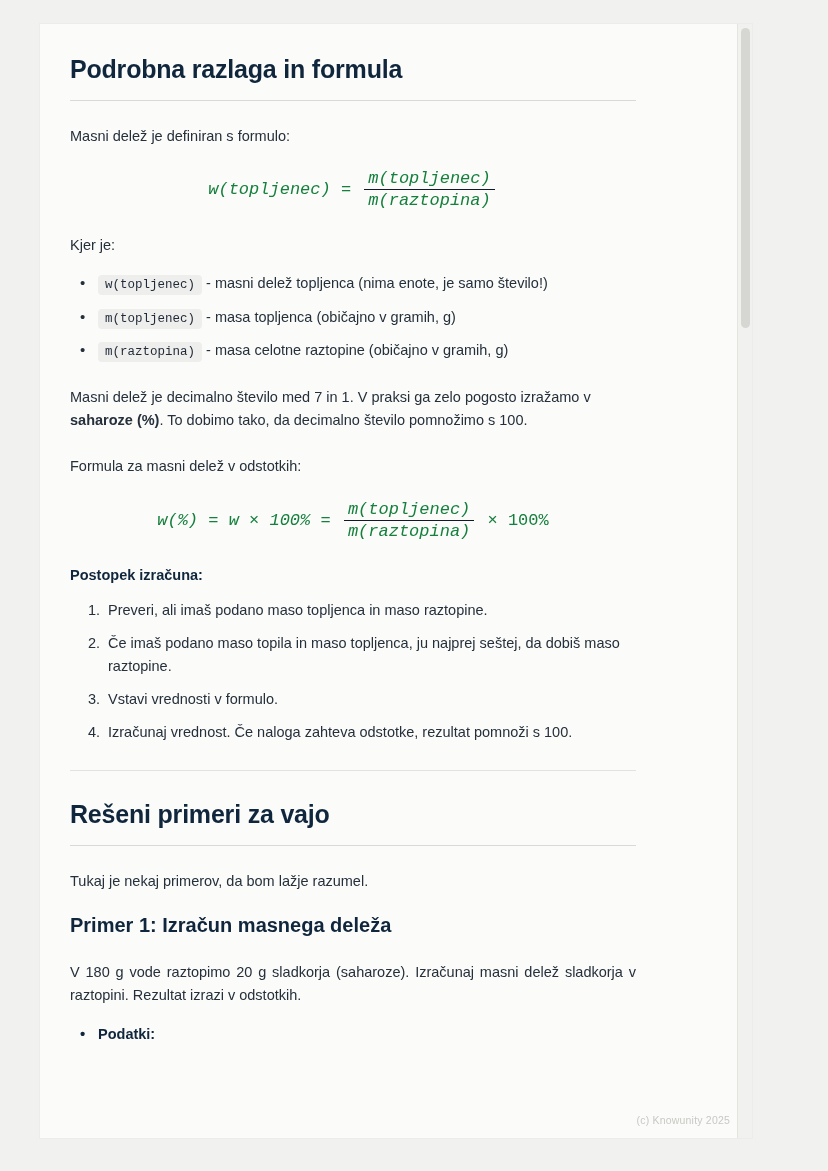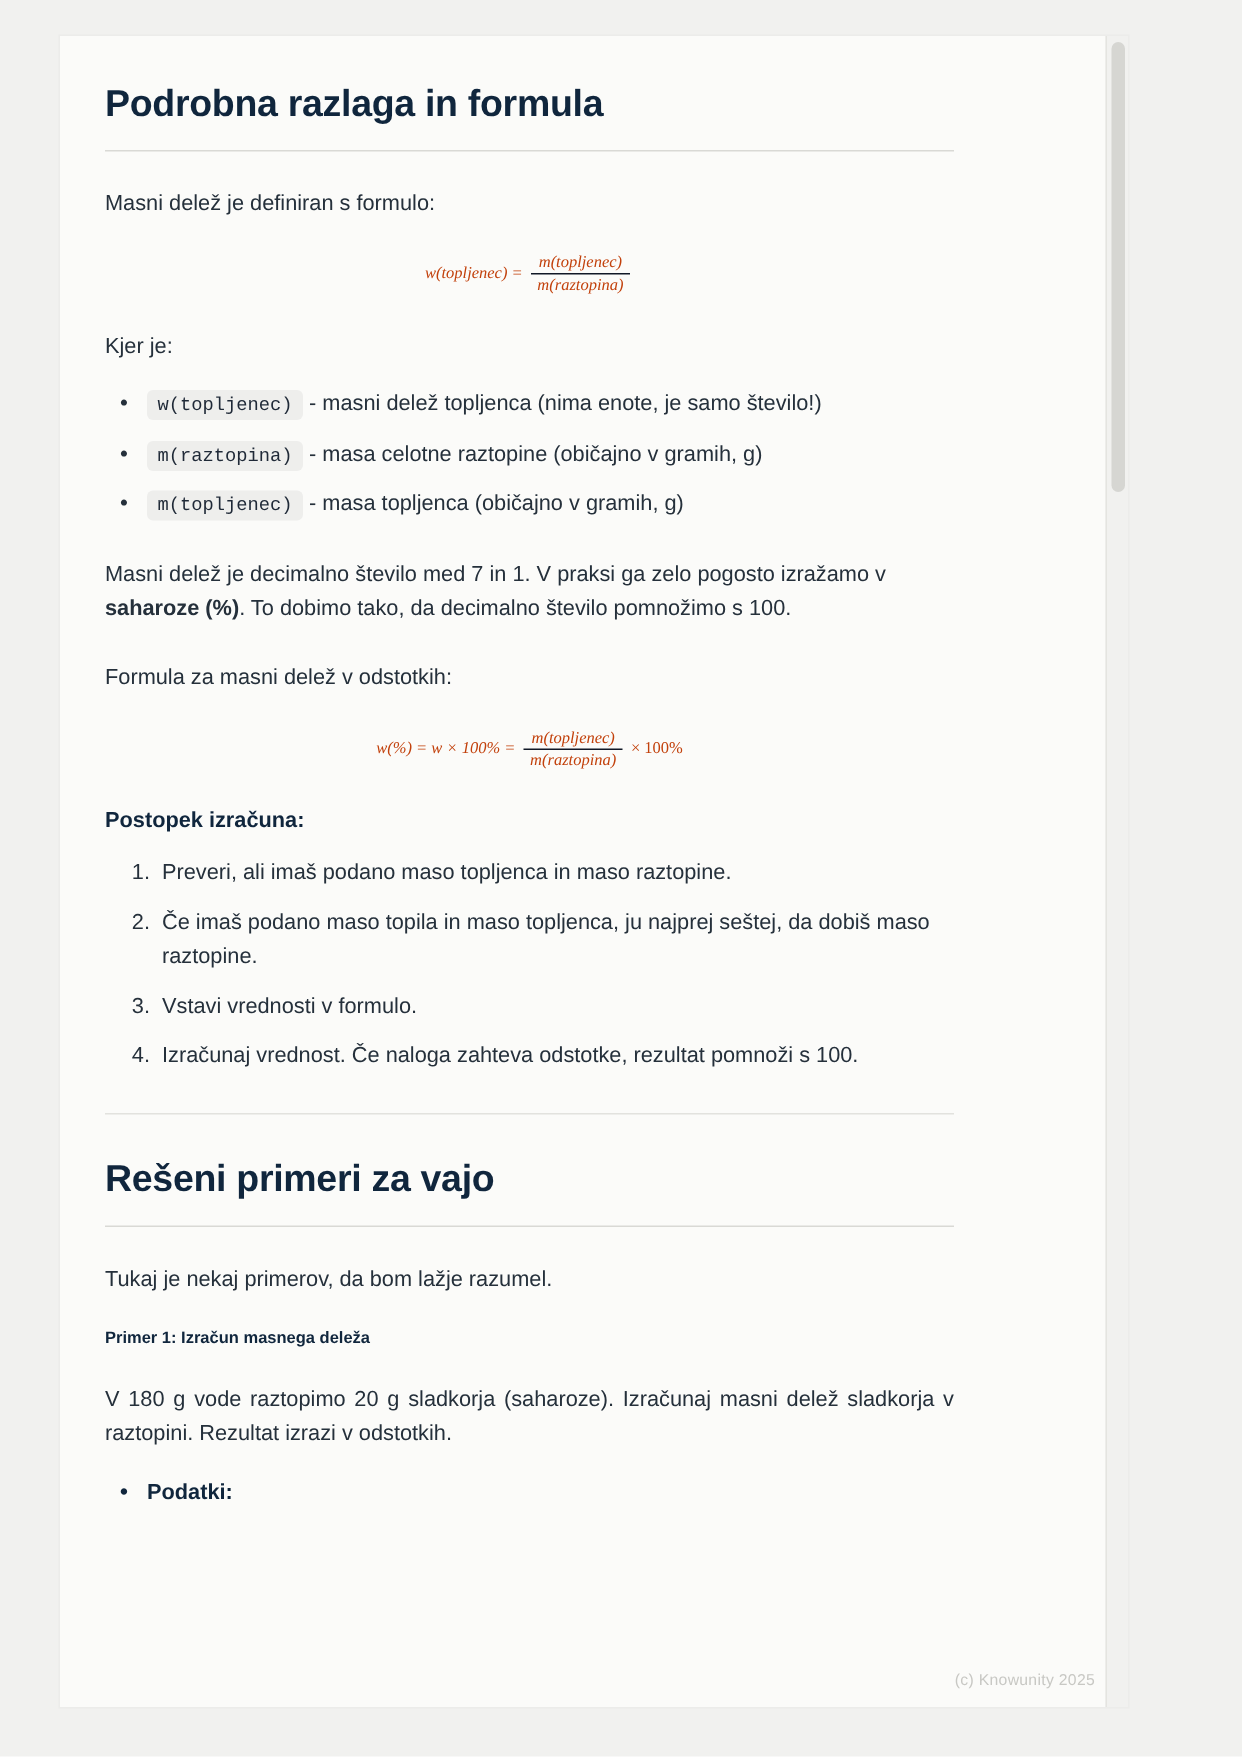--- a/index.html
+++ b/index.html
@@ -54,23 +54,23 @@
     line-height: 1.55;
     color: #25303b;
     margin: 24px 0 0 0;
     width: 566px;
   }
   p.justify { text-align: justify; }
   .formula-block {
     margin: 22px 0 0 0;
     width: 566px;
     text-align: center;
-    font-family: Liberation Serif, serif;
-    font-size: 11px;
-    color: #c2410c;
+    font-family: Liberation Mono, monospace;
+    font-size: 17px;
+    color: #15803d;
   }
   .frac {
     display: inline-block;
     vertical-align: middle;
     text-align: center;
     margin: 0 3px;
   }
   .frac .num {
     display: block;
     padding: 0 4px 1px 4px;
@@ -133,21 +133,21 @@
     padding-left: 4px;
   }
   .divider {
     height: 1px;
     background: #e2e2de;
     margin: 26px 0 0 0;
     width: 566px;
   }
   h1.section-title.second { margin-top: 28px; }
   h4.example-title {
-    font-size: 11px;
+    font-size: 20px;
     font-weight: bold;
     color: #10263d;
     margin: 22px 0 0 0;
     width: 566px;
   }
   ul.data-list {
     list-style: none;
     margin: 18px 0 0 0;
     padding: 0;
     width: 566px;
@@ -240,26 +240,26 @@
       </div>
 
       <p class="para">Kjer je:</p>
 
       <ul class="bullets">
         <li>
           <code class="chip">w(topljenec)</code>
           <span>- masni delež topljenca (nima enote, je samo število!)</span>
         </li>
         <li>
+          <code class="chip">m(topljenec)</code>
+          <span>- masa topljenca (običajno v gramih, g)</span>
+        </li>
+        <li>
           <code class="chip">m(raztopina)</code>
           <span>- masa celotne raztopine (običajno v gramih, g)</span>
-        </li>
-        <li>
-          <code class="chip">m(topljenec)</code>
-          <span>- masa topljenca (običajno v gramih, g)</span>
         </li>
       </ul>
 
       <p class="para"><span>Masni delež je decimalno število med 7 in 1. V praksi ga zelo pogosto izražamo v </span><span class="bold">saharoze (%)</span><span>. To dobimo tako, da decimalno število pomnožimo s 100.</span></p>
 
       <p class="para">Formula za masni delež v odstotkih:</p>
 
       <div class="formula-block">
         <span class="mi">w(%) = w × 100% =</span>
         <span class="frac">

